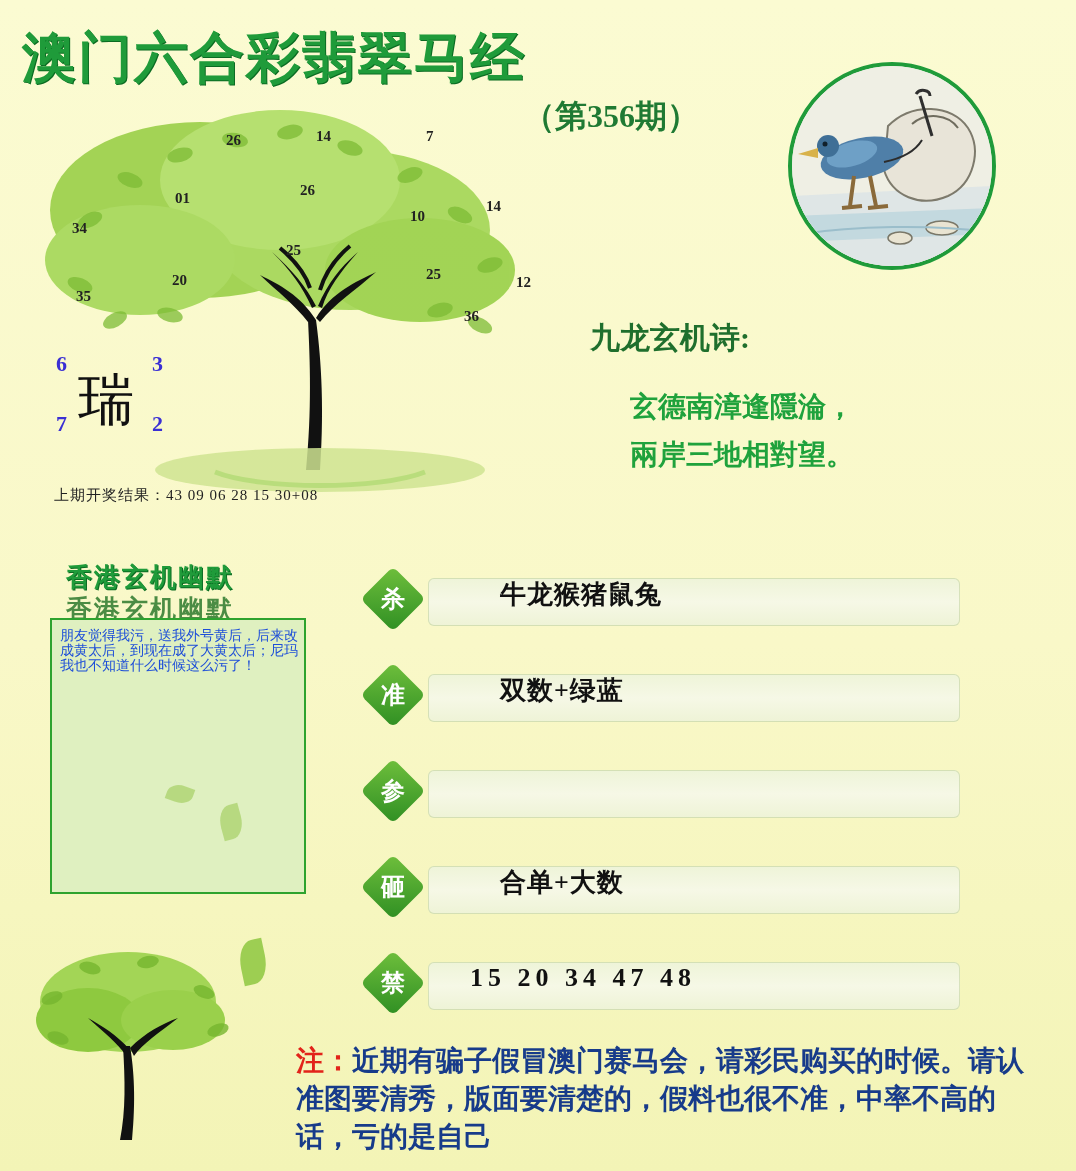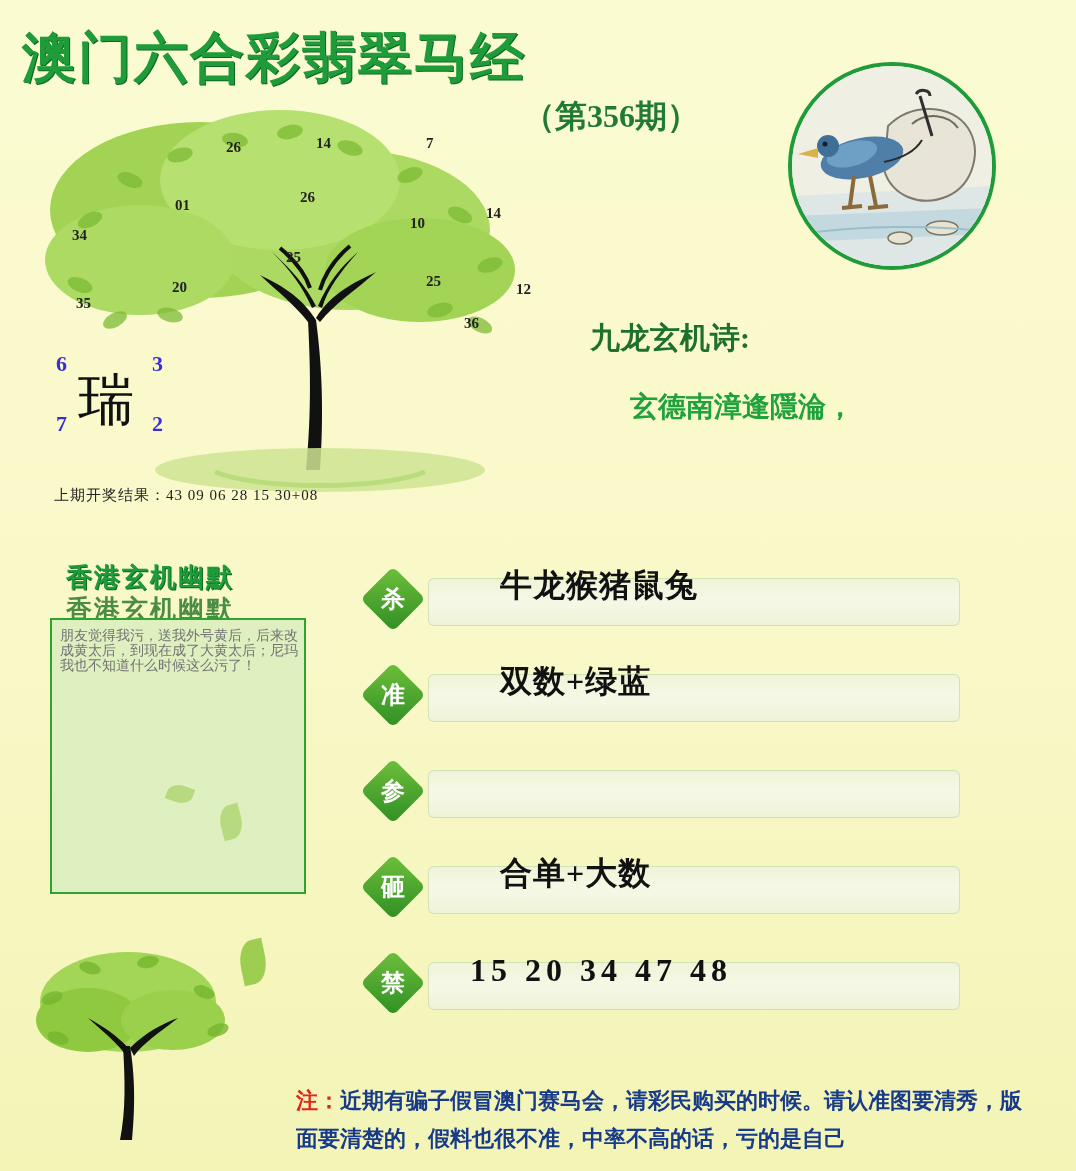--- a/index.html
+++ b/index.html
@@ -48,21 +48,20 @@
     top: 70px;
     width: 520px;
     height: 430px;
   }
   .tree-num {
     position: absolute;
     font-family: "Liberation Serif", serif;
     font-size: 15px;
     color: #222;
     font-weight: bold;
-    margin-top: 7px;
   }
   
   .lucky {
     position: absolute;
     left: 48px;
     top: 345px;
     width: 150px;
     height: 110px;
   }
   .lucky-char {
@@ -174,21 +173,21 @@
     overflow: hidden;
   }
   .humor-text {
     position: absolute;
     left: 8px;
     top: 8px;
     width: 240px;
     font-family: "Liberation Serif", serif;
     font-size: 14px;
     line-height: 15px;
-    color: #737373;
+    color: #1d4ed8;
   }
   .humor-leaf {
     position: absolute;
     background: #a9d16b;
     border-radius: 60% 0 60% 0;
     opacity: .75;
   }
   
   .tree2 {
     position: absolute;
@@ -238,41 +237,41 @@
     justify-content: center;
     transform: rotate(-45deg);
     color: #fff;
     font-family: "Liberation Serif", serif;
     font-size: 24px;
     font-weight: bold;
   }
   .row-value {
     position: absolute;
     left: 130px;
-    top: 0;
+    top: 8px;
     height: 32px;
     display: flex;
     align-items: center;
     font-family: "Liberation Serif", serif;
-    font-size: 32px;
+    font-size: 26px;
     font-weight: bold;
     color: #111;
     letter-spacing: 1px;
     white-space: nowrap;
   }
   .row-value.indent { left: 100px; }
   .row-value.wide { letter-spacing: 5px; }
   
   .note {
     position: absolute;
     left: 296px;
-    top: 1082px;
+    top: 1042px;
     width: 740px;
     font-family: "Liberation Serif", serif;
-    font-size: 22px;
+    font-size: 28px;
     font-weight: bold;
     line-height: 38px;
     color: #173b8a;
   }
   .note .label {
     color: #e2231a;
   }
 </style>
 </head>
 <body>
@@ -369,20 +368,21 @@
       <path d="M124 28 C128 22 138 24 138 30" stroke="#2f2f2f" stroke-width="3" fill="none"></path>
 
       <ellipse cx="150" cy="162" rx="16" ry="7" fill="#e9e4d2" stroke="#7a7768" stroke-width="1.5"></ellipse>
       <ellipse cx="108" cy="172" rx="12" ry="6" fill="#e9e4d2" stroke="#7a7768" stroke-width="1.5"></ellipse>
       <path d="M10 168 C60 160 140 158 196 166" stroke="#9bbecb" stroke-width="2" fill="none"></path>
     </svg>
   </div>
 
   <div class="poem-title">九龙玄机诗:</div>
   <div class="poem-l1">玄德南漳逢隱淪，</div>
+  <div class="poem-l2">兩岸三地相對望。</div>
 
   <div class="humor-title">香港玄机幽默</div>
   <div class="humor-title2">香港玄机幽默</div>
   <div class="humor-box">
     <div class="humor-leaf" style="left:115px; top:165px; width:26px; height:18px; transform:rotate(20deg);"></div>
     <div class="humor-leaf" style="left:168px; top:185px; width:22px; height:34px; transform:rotate(-15deg); border-radius:60% 0 60% 0;"></div>
     <div class="humor-text">朋友觉得我污，送我外号黄后，后来改成黄太后，到现在成了大黄太后；尼玛我也不知道什么时候这么污了！</div>
   </div>
 
   <div class="humor-leaf" style="position:absolute; left:240px; top:940px; width:26px; height:44px; background:#7fc02f; transform:rotate(-12deg);"></div>

